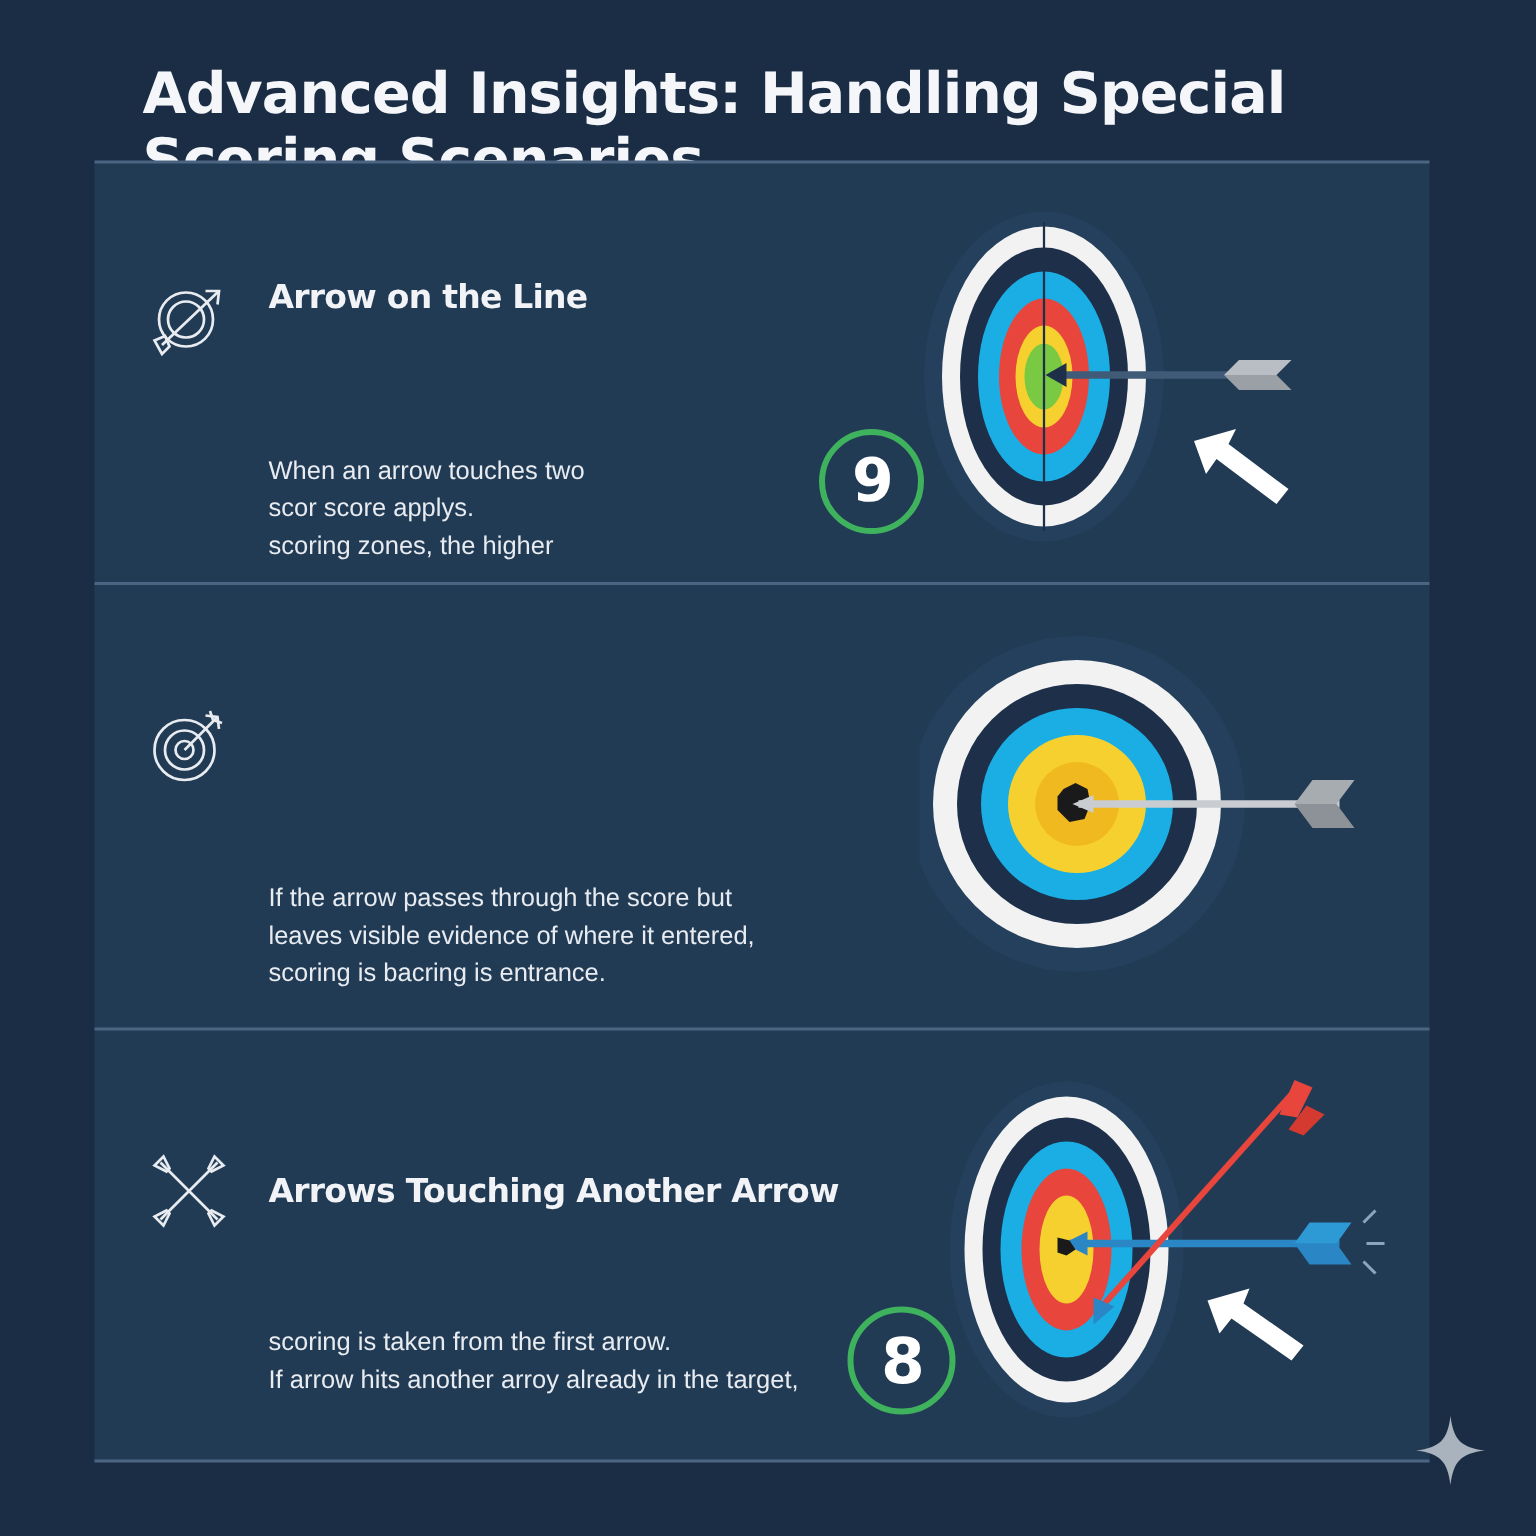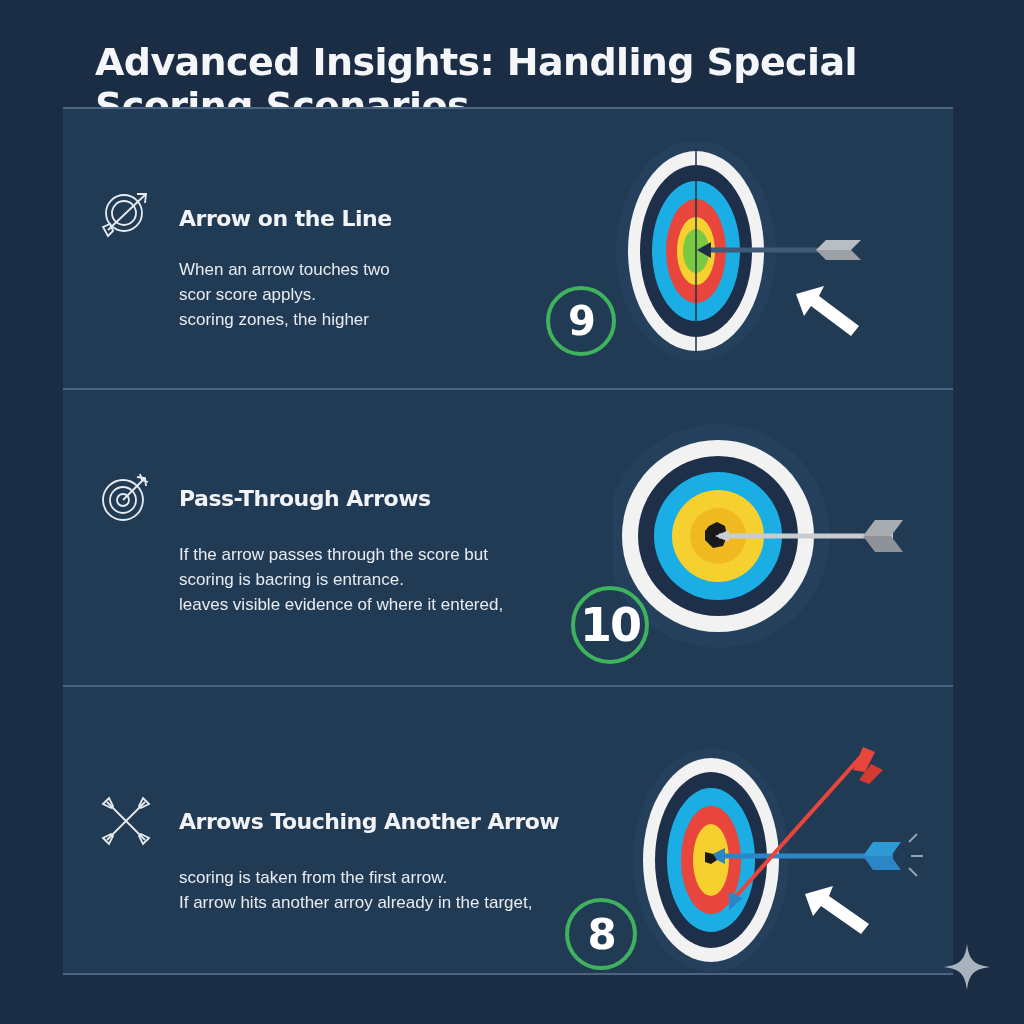--- a/index.html
+++ b/index.html
@@ -28,21 +28,21 @@
   }
   .row-icon { position:absolute; left:36px; width:54px; height:54px; }
   .row-heading {
     position:absolute; left:116px;
     font-family:"DejaVu Sans", sans-serif;
     font-size:22px; font-weight:bold; letter-spacing:-0.5px; color:#f1f3f6;
     white-space:nowrap;
   }
   .row-desc {
     position:absolute; left:116px;
-    font-size:17px; line-height:25px; color:#e8ecf1;
+    font-size:17px; line-height:25px; color:#e8ecf1;margin-top:44px;
   }
   .target-art { position:absolute; }
   .score-badge {
     position:absolute; width:70px; height:70px; border-radius:50%;
     border:4px solid #3fb25e; box-sizing:border-box;
     display:flex; align-items:center; justify-content:center;
     font-family:"DejaVu Sans", sans-serif; font-weight:bold;
     font-size:40px; color:#ffffff; letter-spacing:-2px;
   }
   .sparkle { position:absolute; left:942px; top:942px; width:50px; height:50px; }
@@ -61,21 +61,21 @@
 <div class="row" style="top:110px;height:278px">
   <svg class="row-icon" style="top:76px" viewBox="0 0 54 54">
     <g fill="none" stroke="#e8ecf1" stroke-width="1.8">
       <circle cx="25" cy="27" r="18"></circle>
       <circle cx="25" cy="27" r="12"></circle>
       <line x1="9" y1="44" x2="47" y2="8"></line>
       <polyline points="38,8 47,8 46,17"></polyline>
       <path d="M4,41 L11,38 L14,45 L9,50 Z"></path>
     </g>
   </svg>
-  <div class="row-heading" style="top:96px">Arrow on the Line</div>
+  <div class="row-heading" style="top:76px">Arrow on the Line</div>
   <div class="row-desc" style="top:147px">
     <div>When an arrow touches two</div>
     <div>scor score applys.</div>
     <div>scoring zones, the higher</div>
   </div>
   <svg class="target-art" style="left:548px;top:26px" width="260" height="230" viewBox="0 0 260 230">
     <ellipse cx="85" cy="115" rx="80" ry="110" fill="#25405c"></ellipse>
     <ellipse cx="85" cy="115" rx="68" ry="100" fill="#f2f2f2"></ellipse>
     <ellipse cx="85" cy="115" rx="56" ry="86" fill="#1e3049"></ellipse>
     <ellipse cx="85" cy="115" rx="44" ry="70" fill="#1aaee5"></ellipse>
@@ -96,43 +96,41 @@
   <svg class="row-icon" style="top:80px" viewBox="0 0 54 54">
     <g fill="none" stroke="#e8ecf1" stroke-width="1.8">
       <circle cx="24" cy="30" r="20"></circle>
       <circle cx="24" cy="30" r="13"></circle>
       <circle cx="24" cy="30" r="6"></circle>
       <line x1="24" y1="30" x2="46" y2="8"></line>
       <polyline points="38,7 46,8 47,16"></polyline>
       <polyline points="41,4 43,10 49,12"></polyline>
     </g>
   </svg>
-  <div class="row-heading" style="top:96px">Pass-Through Arrows</div>
   <div class="row-desc" style="top:152px">
     <div>If the arrow passes through the score but</div>
+    <div>leaves visible evidence of where it entered,</div>
     <div>scoring is bacring is entrance.</div>
-    <div>leaves visible evidence of where it entered,</div>
   </div>
   <svg class="target-art" style="left:550px;top:30px" width="300" height="240" viewBox="0 0 300 240">
     <circle cx="105" cy="116" r="112" fill="#25405c"></circle>
     <circle cx="105" cy="116" r="96" fill="#f2f2f2"></circle>
     <circle cx="105" cy="116" r="80" fill="#1e3049"></circle>
     <circle cx="105" cy="116" r="64" fill="#1aaee5"></circle>
     <circle cx="105" cy="116" r="46" fill="#f6d02f"></circle>
     <circle cx="105" cy="116" r="28" fill="#f0b920"></circle>
     <polygon points="96,106 104,102 112,106 114,116 110,126 100,128 92,120 92,111" fill="#1a1a1a"></polygon>
     <line x1="106" y1="116" x2="280" y2="116" stroke="#c9ccd0" stroke-width="5"></line>
     <polygon points="102,116 116,110 116,122" fill="#c9ccd0"></polygon>
     <polygon points="262,100 290,100 278,116 250,116" fill="#a7acb1"></polygon>
     <polygon points="250,116 278,116 290,132 262,132" fill="#8c9297"></polygon>
   </svg>
-  <div class="score-badge" style="left:508px;top:196px;width:78px;height:78px;font-size:46px">10</div>
 </div>
 
-<div class="row" style="top:714px;height:252px">
+<div class="row" style="top:687px;height:252px">
   <svg class="row-icon" style="top:80px" viewBox="0 0 54 54">
     <g fill="none" stroke="#e8ecf1" stroke-width="1.8">
       <line x1="8" y1="8" x2="46" y2="46"></line>
       <line x1="46" y1="8" x2="8" y2="46"></line>
       <path d="M4,10 L10,4 L14,12 L12,14 Z"></path>
       <path d="M50,10 L44,4 L40,12 L42,14 Z"></path>
       <path d="M4,44 L10,50 L14,42 L12,40 Z"></path>
       <path d="M50,44 L44,50 L40,42 L42,40 Z"></path>
     </g>
   </svg>

